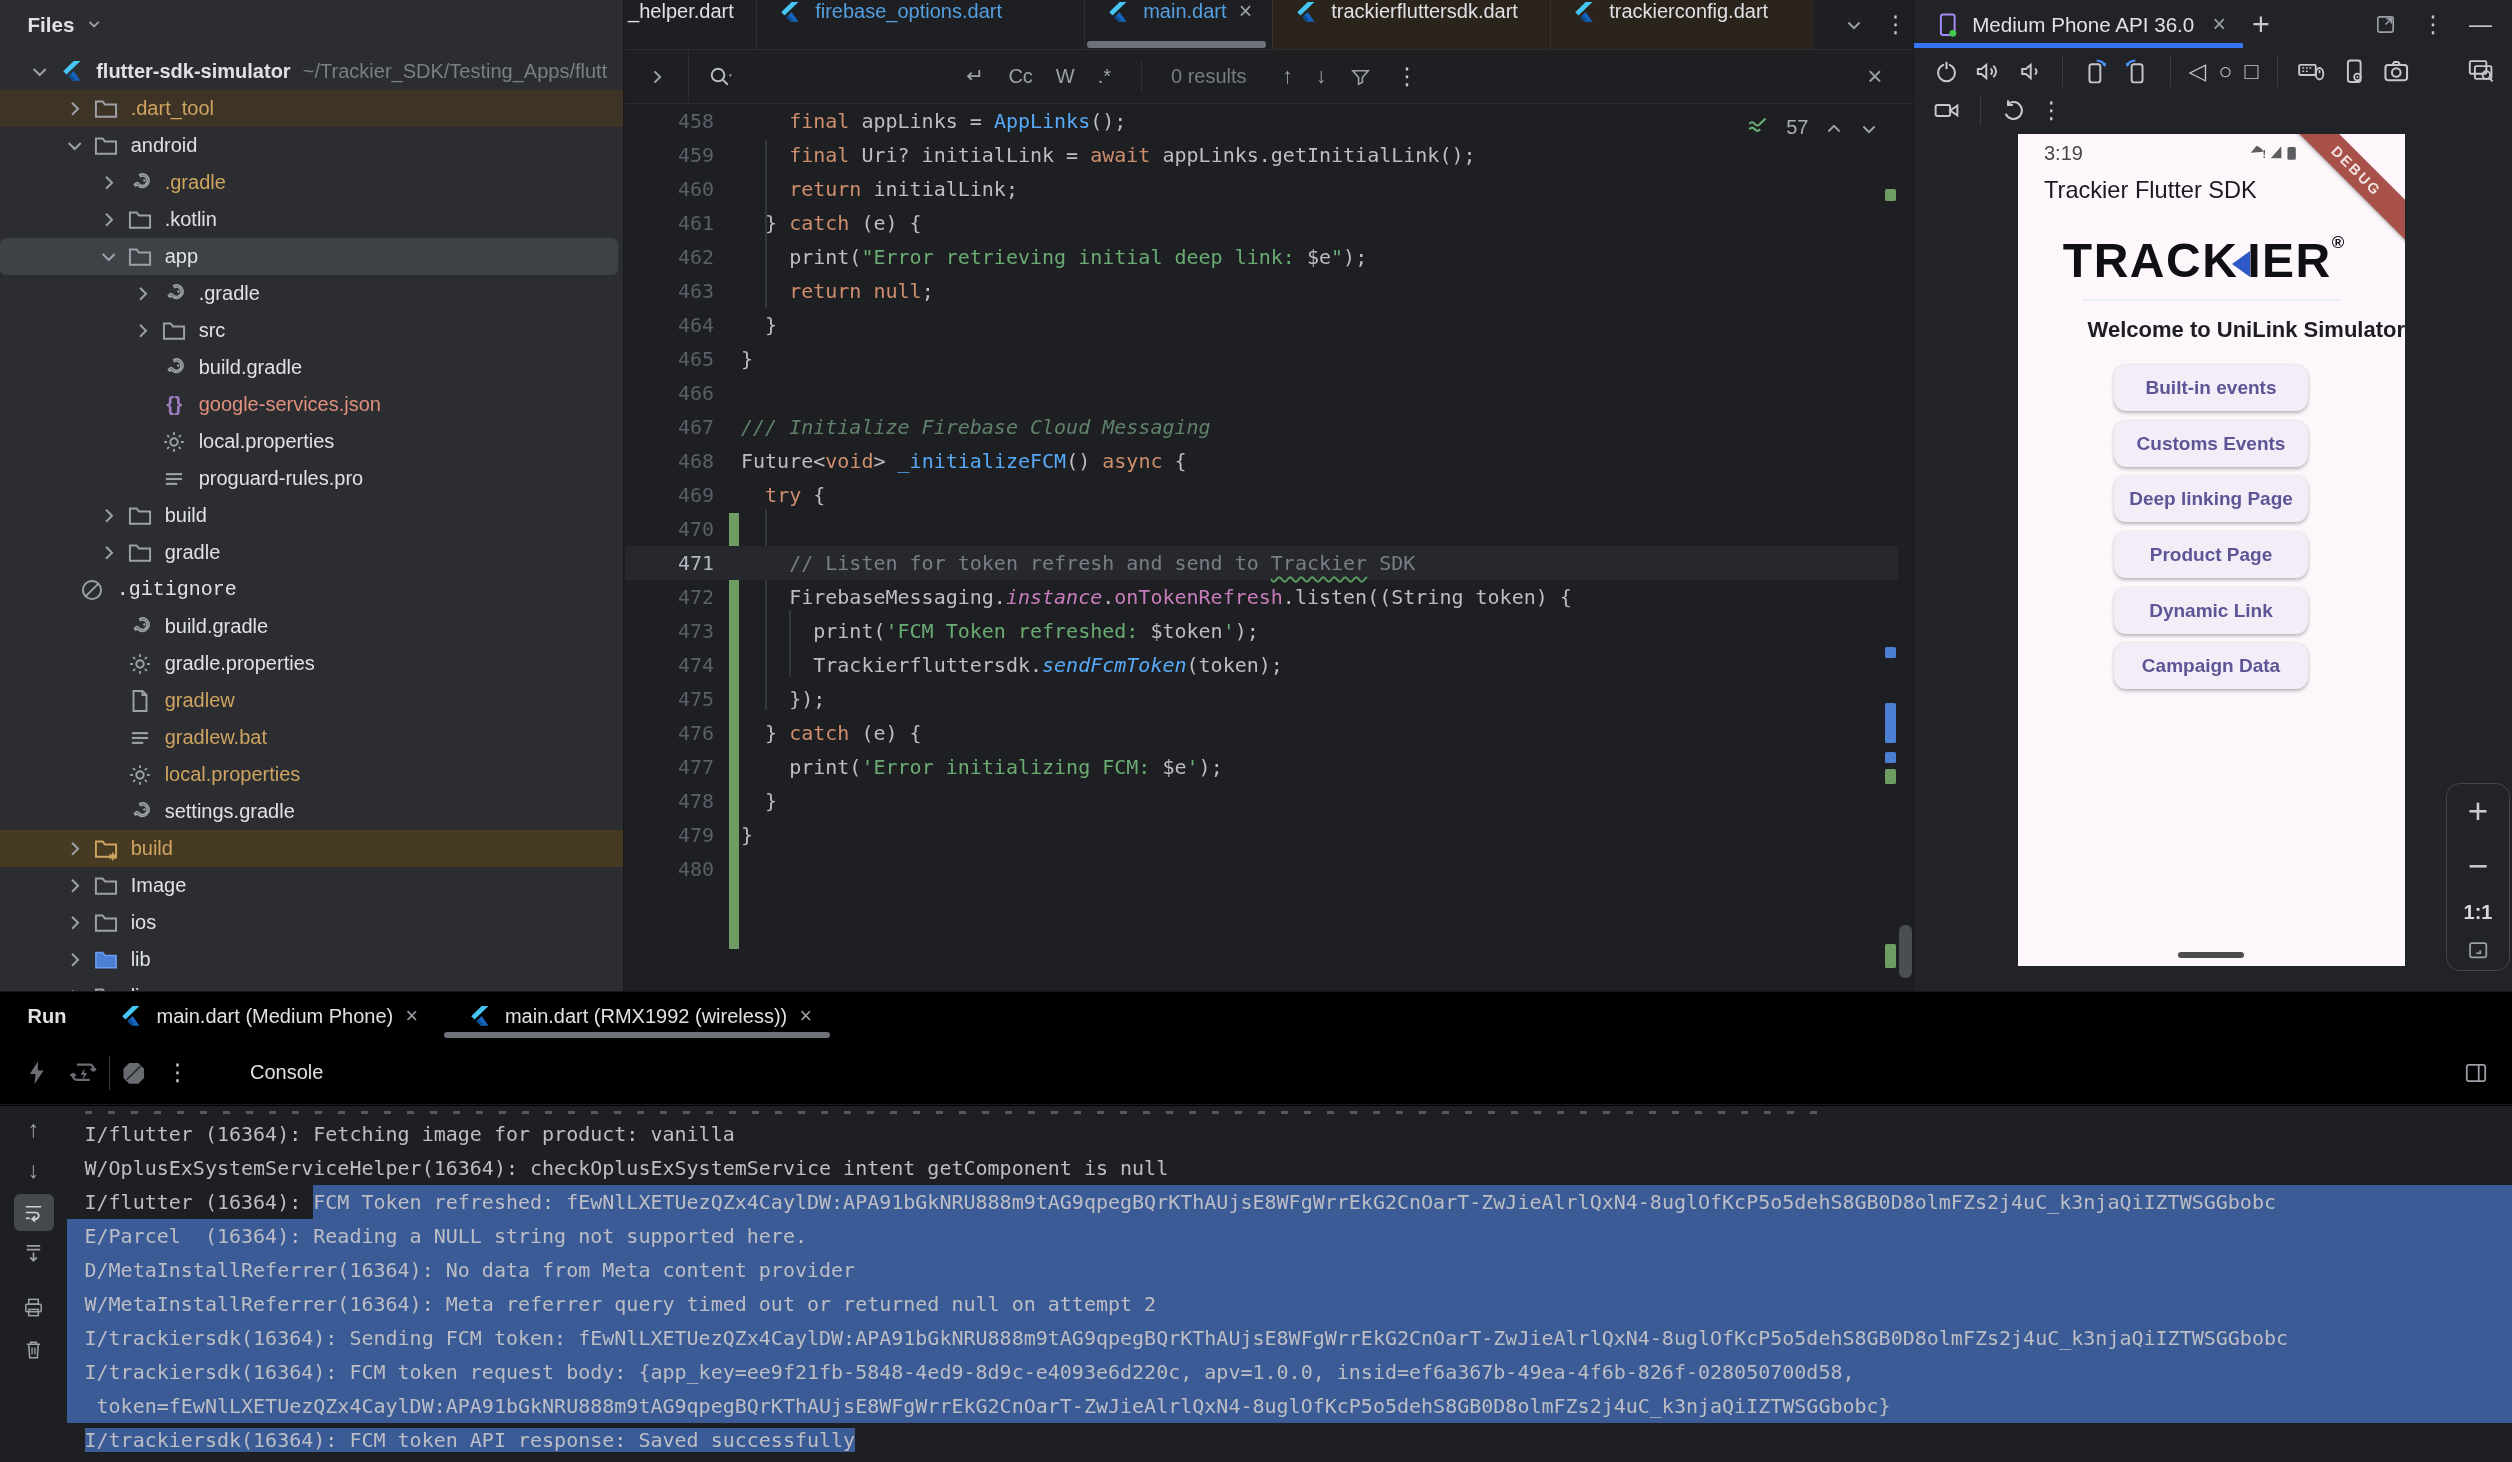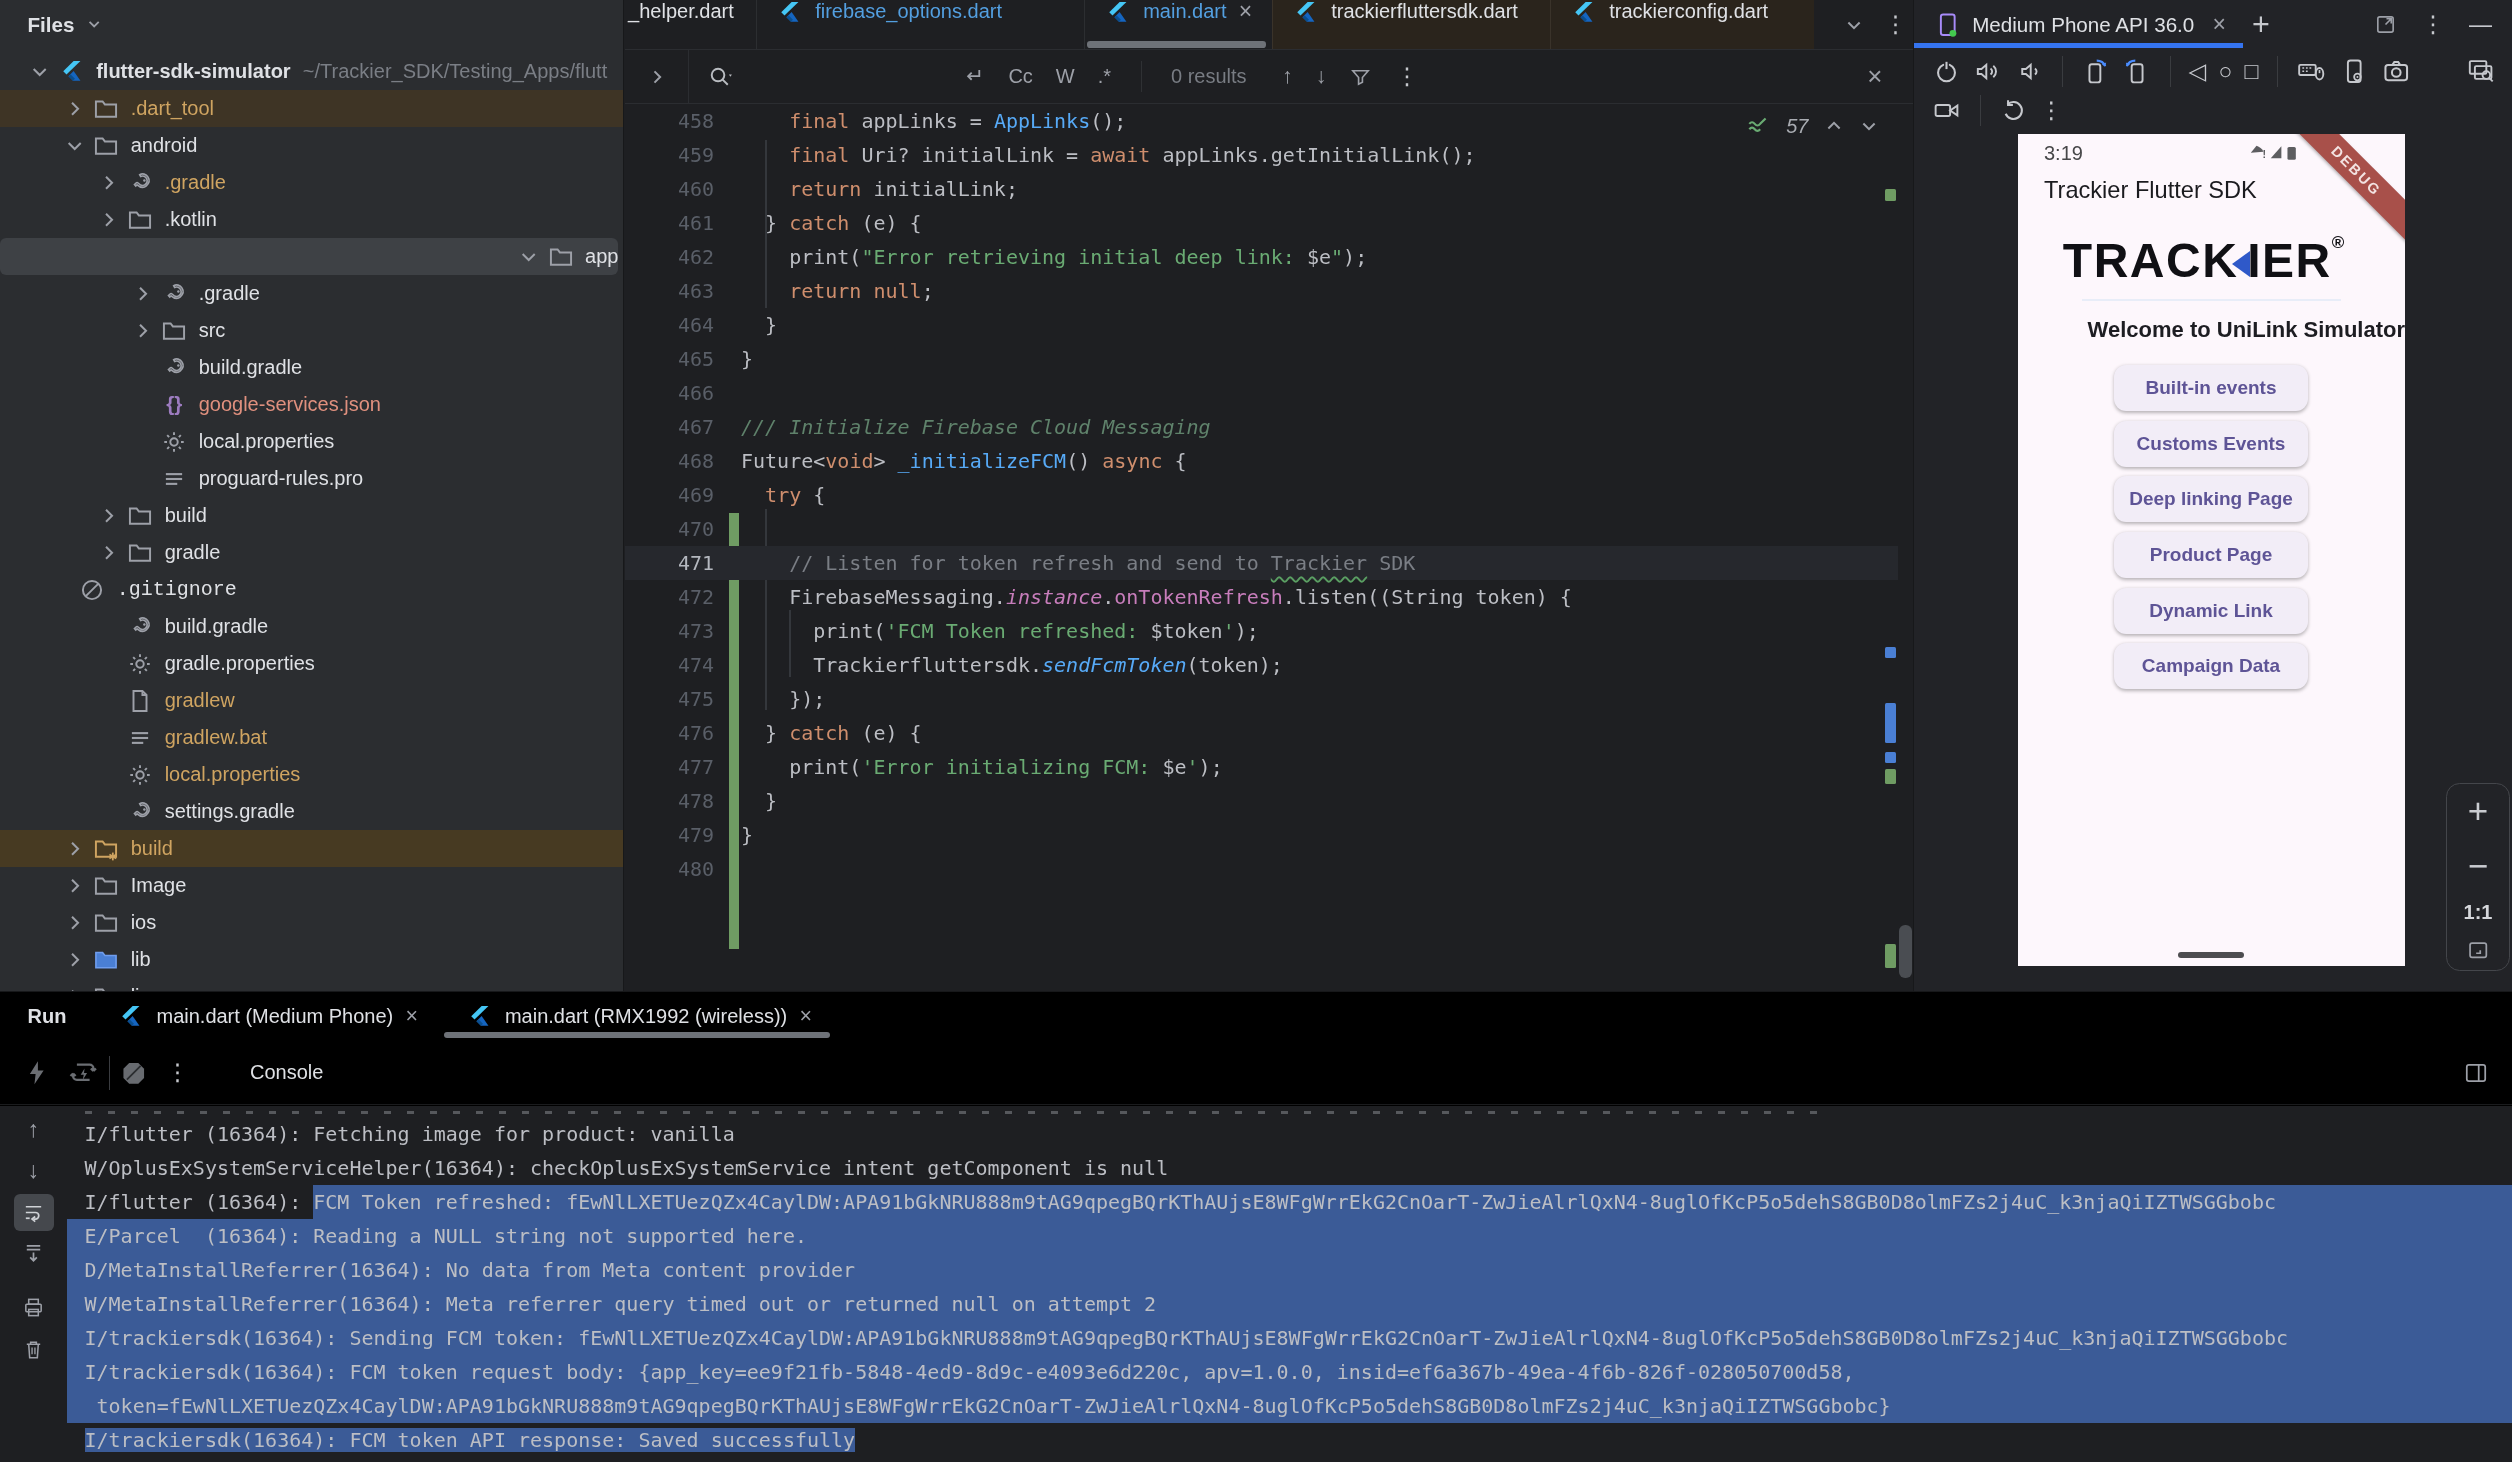--- a/index.html
+++ b/index.html
@@ -62,21 +62,21 @@
   .cline.cur { background:#26282d; }
   .cline.cur .num { color:#b4b8bf; }
   .k { color:#cf8e6d; } .s { color:#6aab73; }
   .d { color:#5f826b; font-style:italic; }
   .c { color:#7a7e85; } .p { color:#bcbec4; }
   .f { color:#57aaf7; } .fi { color:#57aaf7; font-style:italic; }
   .pu { color:#c77dbb; } .pui { color:#c77dbb; font-style:italic; }
   .csp { color:#7a7e85; text-decoration:underline wavy #5a9f62 1.5px; text-underline-offset:6.1px; }
   #gutter-bar { position:absolute; left:104px; top:409px; width:10px; height:436px; background:#6f9c63; }
   .iguide { position:absolute; width:1.5px; background:#34373c; }
-  #inspect { position:absolute; top:113px; right:34px; display:flex; align-items:center; gap:15.3px; color:#a9acb2;font-style:italic; }
+  #inspect { position:absolute; top:113px; right:34px; display:flex; align-items:flex-end; gap:15.3px; color:#a9acb2; }
   .scrollmark { position:absolute; width:10.7px; border-radius:1.5px; }
   #ed-thumb { position:absolute; right:1.5px; width:12.2px; height:53px; top:925px;
               background:#4a4d52; border-radius:6.1px; }
 
   
   #device { position:absolute; left:1913px; top:0; width:599px; height:991px;
             background:#222327; border-left:0.8px solid #17181a; }
   #dheader { height:49px; display:flex; align-items:center; }
   #dheader .dtitle { margin-left:10.7px; font-size:20.6px; }
   #dheader .x { margin-left:18.3px; color:#9da0a8; font-size:23px; }
@@ -227,21 +227,21 @@
               <path d="M6 3.5L10.5 8 6 12.5" fill="none" stroke="#9da0a8" stroke-width="1.5"></path>
             </svg>
           </span>
           <span class="tico">
             <svg width="26" height="26" viewBox="0 0 16 16">
               <path d="M1.8 3.4h4.1l1.4 1.8h6.9v7.6H1.8z" fill="none" stroke="#9da0a8" stroke-width="1.2"></path>
             </svg>
           </span>
           <span class="tlabel">.kotlin</span>
         </div>
-        <div class="trow row-gray" style="padding-left: 96px; justify-content: flex-end;">
+        <div class="trow row-gray" style="padding-left: 96px;">
           <span class="chev">
             <svg width="21.4" height="21.4" viewBox="0 0 16 16">
               <path d="M3.5 6L8 10.5 12.5 6" fill="none" stroke="#9da0a8" stroke-width="1.5"></path>
             </svg>
           </span>
           <span class="tico">
             <svg width="26" height="26" viewBox="0 0 16 16">
               <path d="M1.8 3.4h4.1l1.4 1.8h6.9v7.6H1.8z" fill="none" stroke="#9da0a8" stroke-width="1.2"></path>
             </svg>
           </span>

